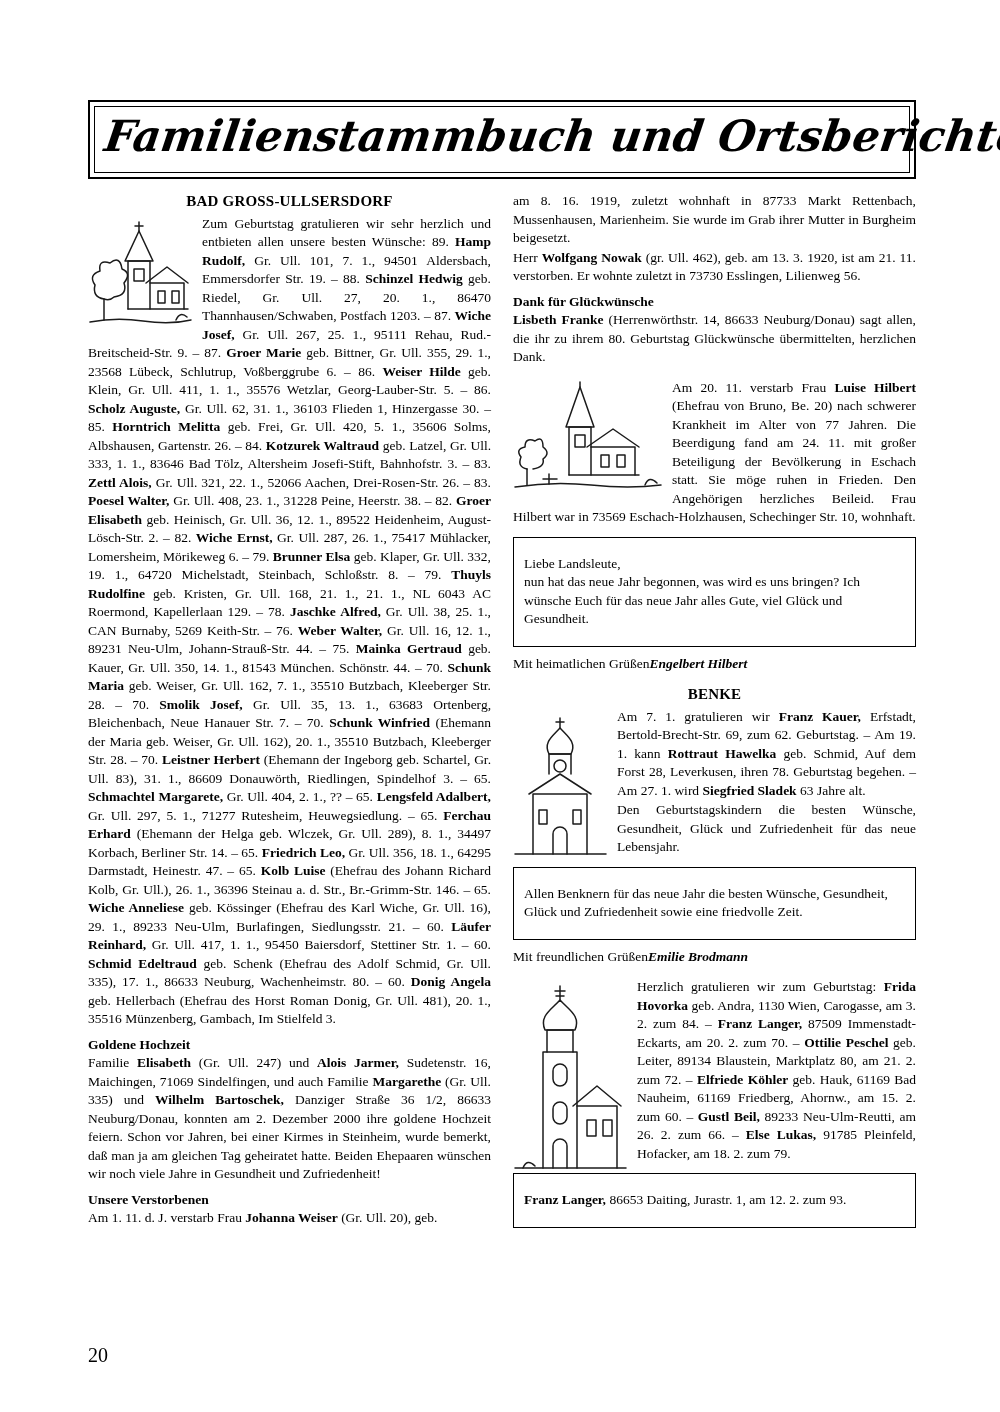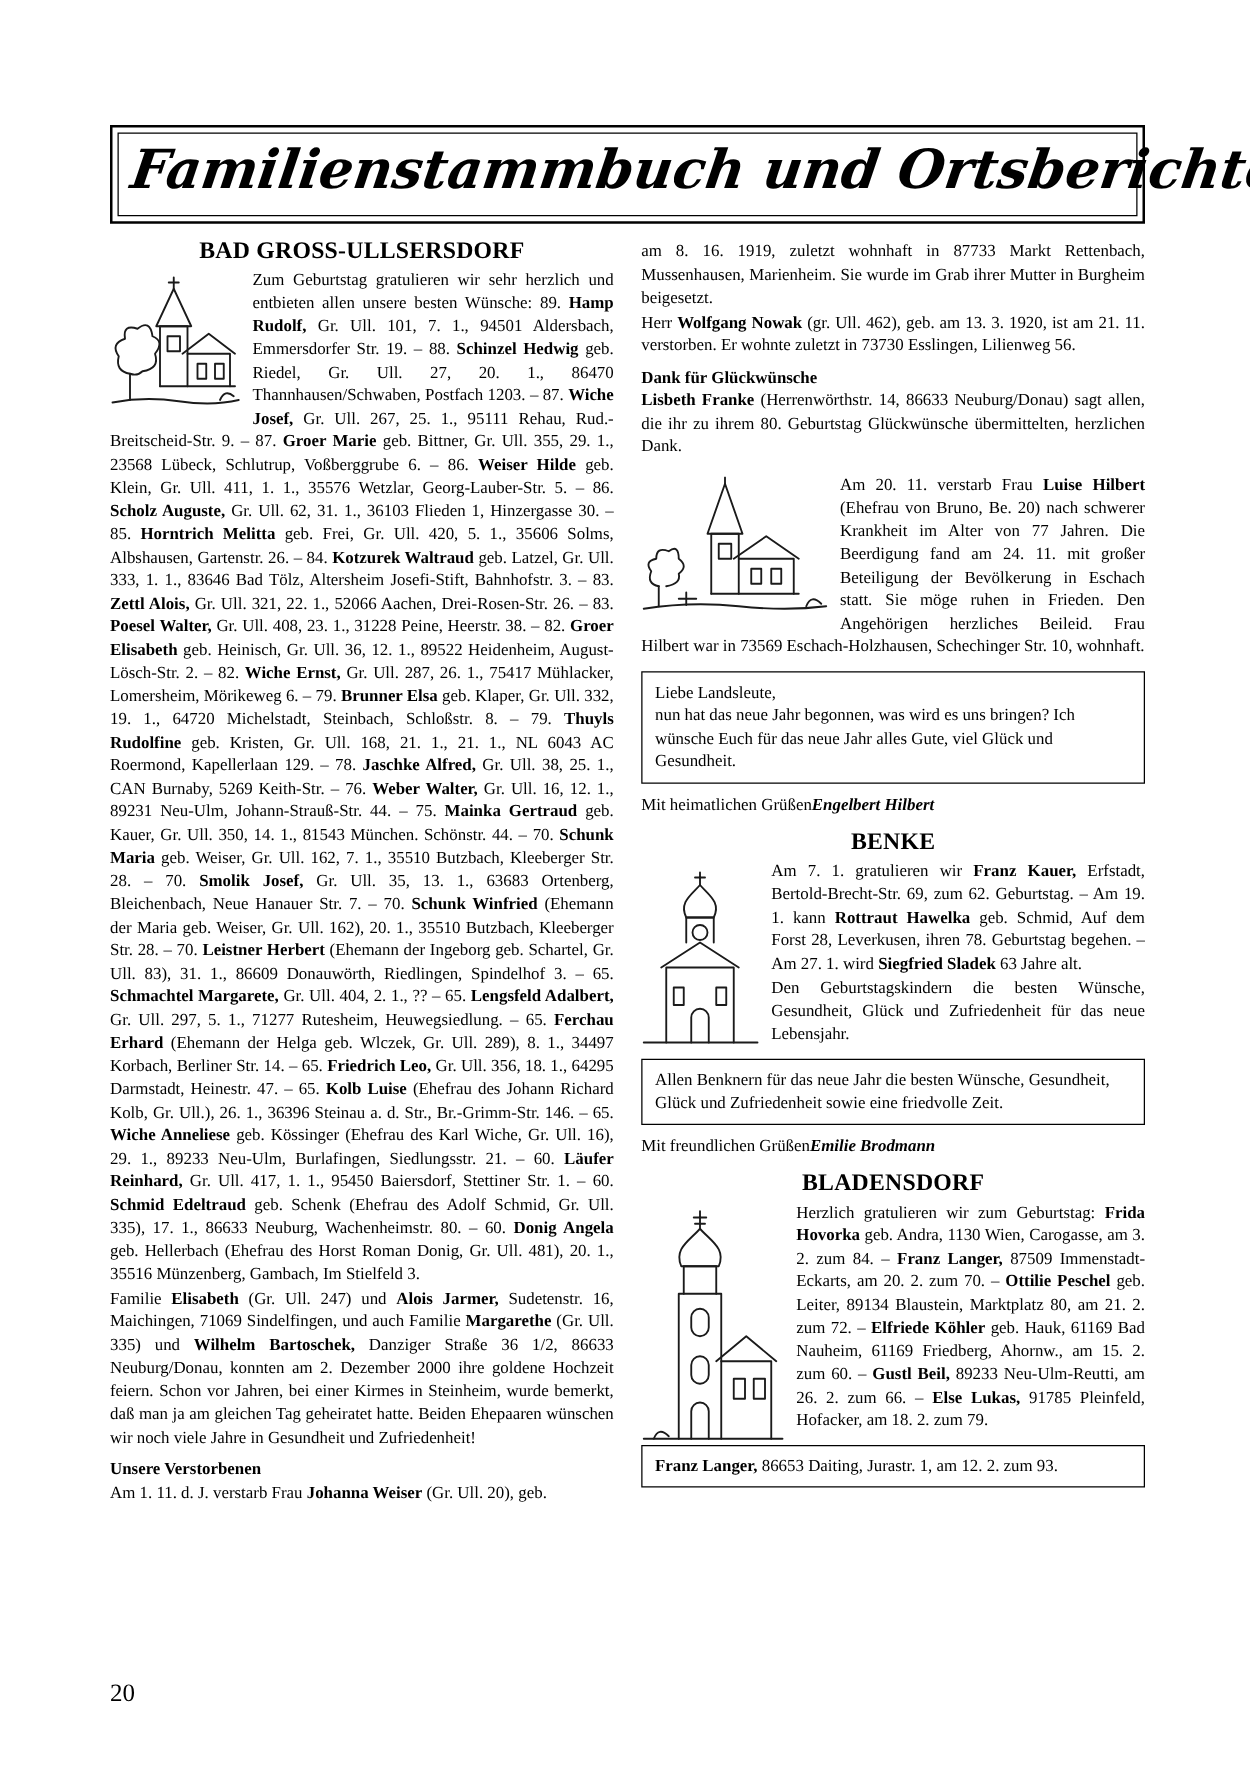--- a/index.html
+++ b/index.html
@@ -33,32 +33,32 @@
   .columns {
     position:absolute; left:88px; top:192px; width:828px;
     display:flex; gap:22px;
   }
   .col {
     width:403px;
     font-size:13.5px; line-height:18.5px;
     text-align:justify;
   }
   .place-heading {
-    text-align:center; font-weight:bold; font-size:19px;
+    text-align:center; font-weight:bold; font-size:15px;
     letter-spacing:.2px; margin:0 0 4px;
   }
   .run-heading { font-weight:bold; margin-top:7px; }
   .para { margin:0; }
   .para + .para { margin-top:1px; }
   .section { margin-top:12px; }
   .church-float { float:left; margin:2px 9px 3px 0; }
   .church-float svg { display:block; }
   .notice-box {
     border:1.5px solid #000;
-    padding:7px 10px;
+    padding:17px 10px;
     margin:10px 0 8px;
   }
   .notice-box .box-line { text-align:left; }
   .signoff {
     display:flex; 
     margin:2px 0 4px;
   }
   .signoff-name { font-style:italic;font-weight:bold; }
   .page-number {
     position:absolute; left:88px; top:1344px;
@@ -96,20 +96,21 @@
               <path d="M58 66 L79 50 L100 66"></path>
               <path d="M70 74 h7 v12 h-7 Z M84 74 h7 v12 h-7 Z"></path>
               <path d="M40 92 H100"></path>
               <path d="M88 103 Q92 94 99 100"></path>
             </g>
           </svg>
         </span>
         <span>Zum Geburtstag gratulieren wir sehr herzlich und entbieten allen unsere besten Wünsche: 89. <b>Hamp Rudolf,</b> Gr. Ull. 101, 7. 1., 94501 Aldersbach, Emmersdorfer Str. 19. – 88. <b>Schinzel Hedwig</b> geb. Riedel, Gr. Ull. 27, 20. 1., 86470 Thannhausen/Schwaben, Postfach 1203. – 87. <b>Wiche Josef,</b> Gr. Ull. 267, 25. 1., 95111 Rehau, Rud.-Breitscheid-Str. 9. – 87. <b>Groer Marie</b> geb. Bittner, Gr. Ull. 355, 29. 1., 23568 Lübeck, Schlutrup, Voßberggrube 6. – 86. <b>Weiser Hilde</b> geb. Klein, Gr. Ull. 411, 1. 1., 35576 Wetzlar, Georg-Lauber-Str. 5. – 86. <b>Scholz Auguste,</b> Gr. Ull. 62, 31. 1., 36103 Flieden 1, Hinzergasse 30. – 85. <b>Horntrich Melitta</b> geb. Frei, Gr. Ull. 420, 5. 1., 35606 Solms, Albshausen, Gartenstr. 26. – 84. <b>Kotzurek Waltraud</b> geb. Latzel, Gr. Ull. 333, 1. 1., 83646 Bad Tölz, Altersheim Josefi-Stift, Bahnhofstr. 3. – 83. <b>Zettl Alois,</b> Gr. Ull. 321, 22. 1., 52066 Aachen, Drei-Rosen-Str. 26. – 83. <b>Poesel Walter,</b> Gr. Ull. 408, 23. 1., 31228 Peine, Heerstr. 38. – 82. <b>Groer Elisabeth</b> geb. Heinisch, Gr. Ull. 36, 12. 1., 89522 Heidenheim, August-Lösch-Str. 2. – 82. <b>Wiche Ernst,</b> Gr. Ull. 287, 26. 1., 75417 Mühlacker, Lomersheim, Mörikeweg 6. – 79. <b>Brunner Elsa</b> geb. Klaper, Gr. Ull. 332, 19. 1., 64720 Michelstadt, Steinbach, Schloßstr. 8. – 79. <b>Thuyls Rudolfine</b> geb. Kristen, Gr. Ull. 168, 21. 1., 21. 1., NL 6043 AC Roermond, Kapellerlaan 129. – 78. <b>Jaschke Alfred,</b> Gr. Ull. 38, 25. 1., CAN Burnaby, 5269 Keith-Str. – 76. <b>Weber Walter,</b> Gr. Ull. 16, 12. 1., 89231 Neu-Ulm, Johann-Strauß-Str. 44. – 75. <b>Mainka Gertraud</b> geb. Kauer, Gr. Ull. 350, 14. 1., 81543 München. Schönstr. 44. – 70. <b>Schunk Maria</b> geb. Weiser, Gr. Ull. 162, 7. 1., 35510 Butzbach, Kleeberger Str. 28. – 70. <b>Smolik Josef,</b> Gr. Ull. 35, 13. 1., 63683 Ortenberg, Bleichenbach, Neue Hanauer Str. 7. – 70. <b>Schunk Winfried</b> (Ehemann der Maria geb. Weiser, Gr. Ull. 162), 20. 1., 35510 Butzbach, Kleeberger Str. 28. – 70. <b>Leistner Herbert</b> (Ehemann der Ingeborg geb. Schartel, Gr. Ull. 83), 31. 1., 86609 Donauwörth, Riedlingen, Spindelhof 3. – 65. <b>Schmachtel Margarete,</b> Gr. Ull. 404, 2. 1., ?? – 65. <b>Lengsfeld Adalbert,</b> Gr. Ull. 297, 5. 1., 71277 Rutesheim, Heuwegsiedlung. – 65. <b>Ferchau Erhard</b> (Ehemann der Helga geb. Wlczek, Gr. Ull. 289), 8. 1., 34497 Korbach, Berliner Str. 14. – 65. <b>Friedrich Leo,</b> Gr. Ull. 356, 18. 1., 64295 Darmstadt, Heinestr. 47. – 65. <b>Kolb Luise</b> (Ehefrau des Johann Richard Kolb, Gr. Ull.), 26. 1., 36396 Steinau a. d. Str., Br.-Grimm-Str. 146. – 65. <b>Wiche Anneliese</b> geb. Kössinger (Ehefrau des Karl Wiche, Gr. Ull. 16), 29. 1., 89233 Neu-Ulm, Burlafingen, Siedlungsstr. 21. – 60. <b>Läufer Reinhard,</b> Gr. Ull. 417, 1. 1., 95450 Baiersdorf, Stettiner Str. 1. – 60. <b>Schmid Edeltraud</b> geb. Schenk (Ehefrau des Adolf Schmid, Gr. Ull. 335), 17. 1., 86633 Neuburg, Wachenheimstr. 80. – 60. <b>Donig Angela</b> geb. Hellerbach (Ehefrau des Horst Roman Donig, Gr. Ull. 481), 20. 1., 35516 Münzenberg, Gambach, Im Stielfeld 3.</span>
       </div>
 
+      <div class="run-heading">Goldene Hochzeit</div>
       <div class="para">Familie <b>Elisabeth</b> (Gr. Ull. 247) und <b>Alois Jarmer,</b> Sudetenstr. 16, Maichingen, 71069 Sindelfingen, und auch Familie <b>Margarethe</b> (Gr. Ull. 335) und <b>Wilhelm Bartoschek,</b> Danziger Straße 36 1/2, 86633 Neuburg/Donau, konnten am 2. Dezember 2000 ihre goldene Hochzeit feiern. Schon vor Jahren, bei einer Kirmes in Steinheim, wurde bemerkt, daß man ja am gleichen Tag geheiratet hatte. Beiden Ehepaaren wünschen wir noch viele Jahre in Gesundheit und Zufriedenheit!</div>
 
       <div class="run-heading">Unsere Verstorbenen</div>
       <div class="para">Am 1. 11. d. J. verstarb Frau <b>Johanna Weiser</b> (Gr. Ull. 20), geb.</div>
     </div>
 
     <div class="col">
       <div class="para">am 8. 16. 1919, zuletzt wohnhaft in 87733 Markt Rettenbach, Mussenhausen, Marienheim. Sie wurde im Grab ihrer Mutter in Burgheim beigesetzt.</div>
       <div class="para">Herr <b>Wolfgang Nowak</b> (gr. Ull. 462), geb. am 13. 3. 1920, ist am 21. 11. verstorben. Er wohnte zuletzt in 73730 Esslingen, Lilienweg 56.</div>
 
@@ -173,21 +174,20 @@
         <div class="notice-box">
           <div class="box-line">Allen Benknern für das neue Jahr die besten Wünsche, Gesundheit, Glück und Zufriedenheit sowie eine friedvolle Zeit.</div>
         </div>
         <div class="signoff">
           <span>Mit freundlichen Grüßen</span>
           <span class="signoff-name">Emilie Brodmann</span>
         </div>
       </div>
 
       <div class="section">
-        <div class="place-heading">BLADENSDORF</div>
         <div class="para">
           <span class="church-float">
             <svg width="115" height="195" viewBox="0 0 115 195" xmlns="http://www.w3.org/2000/svg">
               <g fill="none" stroke="#1b1b1b" stroke-width="1.5" stroke-linejoin="round" stroke-linecap="round">
                 <path d="M2 188 H113"></path>
                 <path d="M30 188 V72 H64 V188"></path>
                 <path d="M34 72 V50 H60 V72"></path>
                 <path d="M32 50 C26 36 38 30 47 20 C56 30 68 36 62 50 Z"></path>
                 <path d="M47 20 V6 M42 11 H52 M43 16 H51"></path>
                 <rect x="40" y="84" width="14" height="22" rx="7"></rect>

